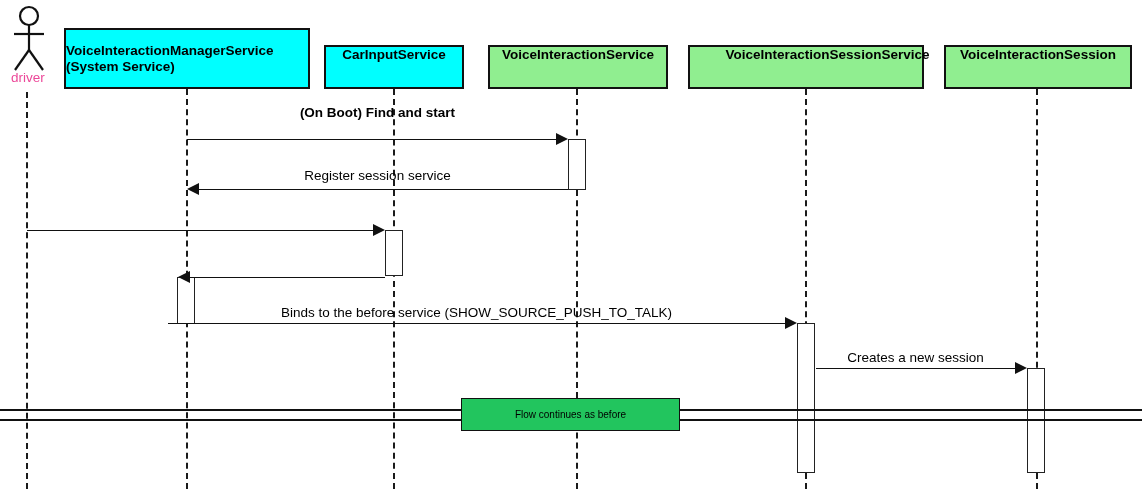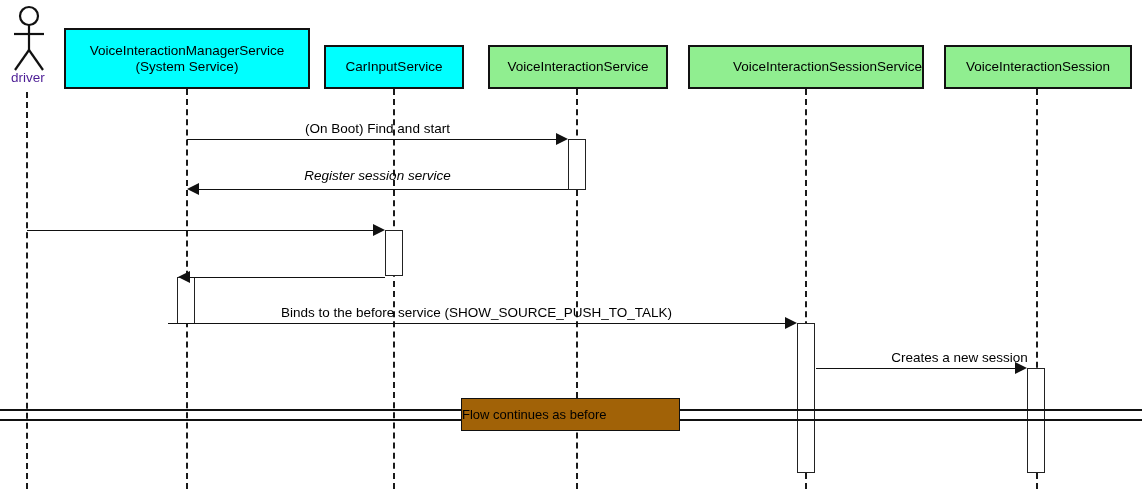--- a/index.html
+++ b/index.html
@@ -1,36 +1,36 @@
 <!DOCTYPE html>
 <html><head>
 <meta charset="utf-8">
 <style>
   html,body{margin:0;padding:0;background:#ffffff;}
   body{font-family:"Liberation Sans",sans-serif;}
   #canvas{position:relative;width:1142px;height:489px;overflow:hidden;background:#fff;}
   .lifeline{position:absolute;width:0;border-left:2px dashed #1a1a1a;}
   .pbox{position:absolute;box-sizing:border-box;border:2px solid #111;display:flex;
-        align-items:center;justify-content:center;text-align:center;line-height:1.15;
-        font-size:13.5px;color:#000;}
+        align-items:flex-start;justify-content:center;text-align:center;line-height:1.15;
+        font-size:13.5px;color:#000;font-weight:bold;}
   .pbox.cyan{background:#00ffff;}
   .pbox.green{background:#90ee90;}
   .act{position:absolute;box-sizing:border-box;background:#ffffff;border:1.6px solid #222;}
   .msgline{position:absolute;height:0;border-top:1.6px solid #111;}
   .arrowR{position:absolute;width:0;height:0;border-top:6px solid transparent;
           border-bottom:6px solid transparent;border-left:12px solid #111;}
   .arrowL{position:absolute;width:0;height:0;border-top:6px solid transparent;
           border-bottom:6px solid transparent;border-right:12px solid #111;}
   .mlabel{position:absolute;font-size:13.5px;color:#000;white-space:nowrap;
           text-align:center;line-height:1;}
   .actor{position:absolute;}
-  .actorlabel{position:absolute;font-size:13.5px;color:#4c1d95;text-align:center;white-space:nowrap;}
+  .actorlabel{position:absolute;font-size:13.5px;color:#ec4899;text-align:center;white-space:nowrap;}
   .divline{position:absolute;height:0;border-top:2px solid #111;left:0;width:1142px;}
-  .notebox{position:absolute;box-sizing:border-box;background:#a16207;border:1.6px solid #111;
-           display:flex;align-items:center;justify-content:flex-start;font-size:13px;color:#000;}
+  .notebox{position:absolute;box-sizing:border-box;background:#22c55e;border:1.6px solid #111;
+           display:flex;align-items:center;justify-content:center;font-size:10px;color:#000;}
 </style>
 </head>
 <body>
 
 <div id="canvas">
 
   <div class="actor" style="left:8px;top:4px;">
     <svg width="42" height="72" viewBox="0 0 42 72">
       <circle cx="21" cy="12" r="9" fill="#fff" stroke="#111" stroke-width="2.2"></circle>
       <line x1="21" y1="21" x2="21" y2="46" stroke="#111" stroke-width="2.2"></line>
@@ -68,39 +68,39 @@
   <div class="lifeline" style="left:576px;top:89px;height:400px;"></div>
   <div class="lifeline" style="left:805px;top:89px;height:400px;"></div>
   <div class="lifeline" style="left:1036px;top:89px;height:400px;"></div>
 
   <div class="act" style="left:568px;top:139px;width:18px;height:51px;"></div>
   <div class="act" style="left:385px;top:230px;width:18px;height:46px;"></div>
   <div class="act" style="left:177px;top:277px;width:18px;height:47px;"></div>
   <div class="act" style="left:797px;top:323px;width:18px;height:150px;"></div>
   <div class="act" style="left:1027px;top:368px;width:18px;height:105px;"></div>
 
-  <div class="mlabel" style="left:187px;top:122px;width:381px;">(On Boot) Find and start</div>
+  <div class="mlabel" style="left:187px;top:106px;width:381px;font-weight:bold;">(On Boot) Find and start</div>
   <div class="msgline" style="left:187px;top:139px;width:369px;"></div>
   <div class="arrowR" style="left:556px;top:133px;"></div>
 
-  <div class="mlabel" style="left:187px;top:169px;width:381px;font-style:italic;">Register session service</div>
+  <div class="mlabel" style="left:187px;top:169px;width:381px;">Register session service</div>
   <div class="msgline" style="left:199px;top:189px;width:369px;"></div>
   <div class="arrowL" style="left:187px;top:183px;"></div>
 
   <div class="msgline" style="left:27px;top:230px;width:346px;"></div>
   <div class="arrowR" style="left:373px;top:224px;"></div>
 
   <div class="msgline" style="left:190px;top:277px;width:195px;"></div>
   <div class="arrowL" style="left:178px;top:271px;"></div>
 
   <div class="mlabel" style="left:168px;top:306px;width:617px;">Binds to the before service (SHOW_SOURCE_PUSH_TO_TALK)</div>
   <div class="msgline" style="left:168px;top:323px;width:617px;"></div>
   <div class="arrowR" style="left:785px;top:317px;"></div>
 
-  <div class="mlabel" style="left:816px;top:351px;width:199px;margin-left:44px;">Creates a new session</div>
+  <div class="mlabel" style="left:816px;top:351px;width:199px;">Creates a new session</div>
   <div class="msgline" style="left:816px;top:368px;width:199px;"></div>
   <div class="arrowR" style="left:1015px;top:362px;"></div>
 
   <div class="divline" style="top:409px;"></div>
   <div class="divline" style="top:419px;"></div>
   <div class="notebox" style="left:461px;top:398px;width:219px;height:33px;">
     <span>Flow continues as before</span>
   </div>
 
 </div>

